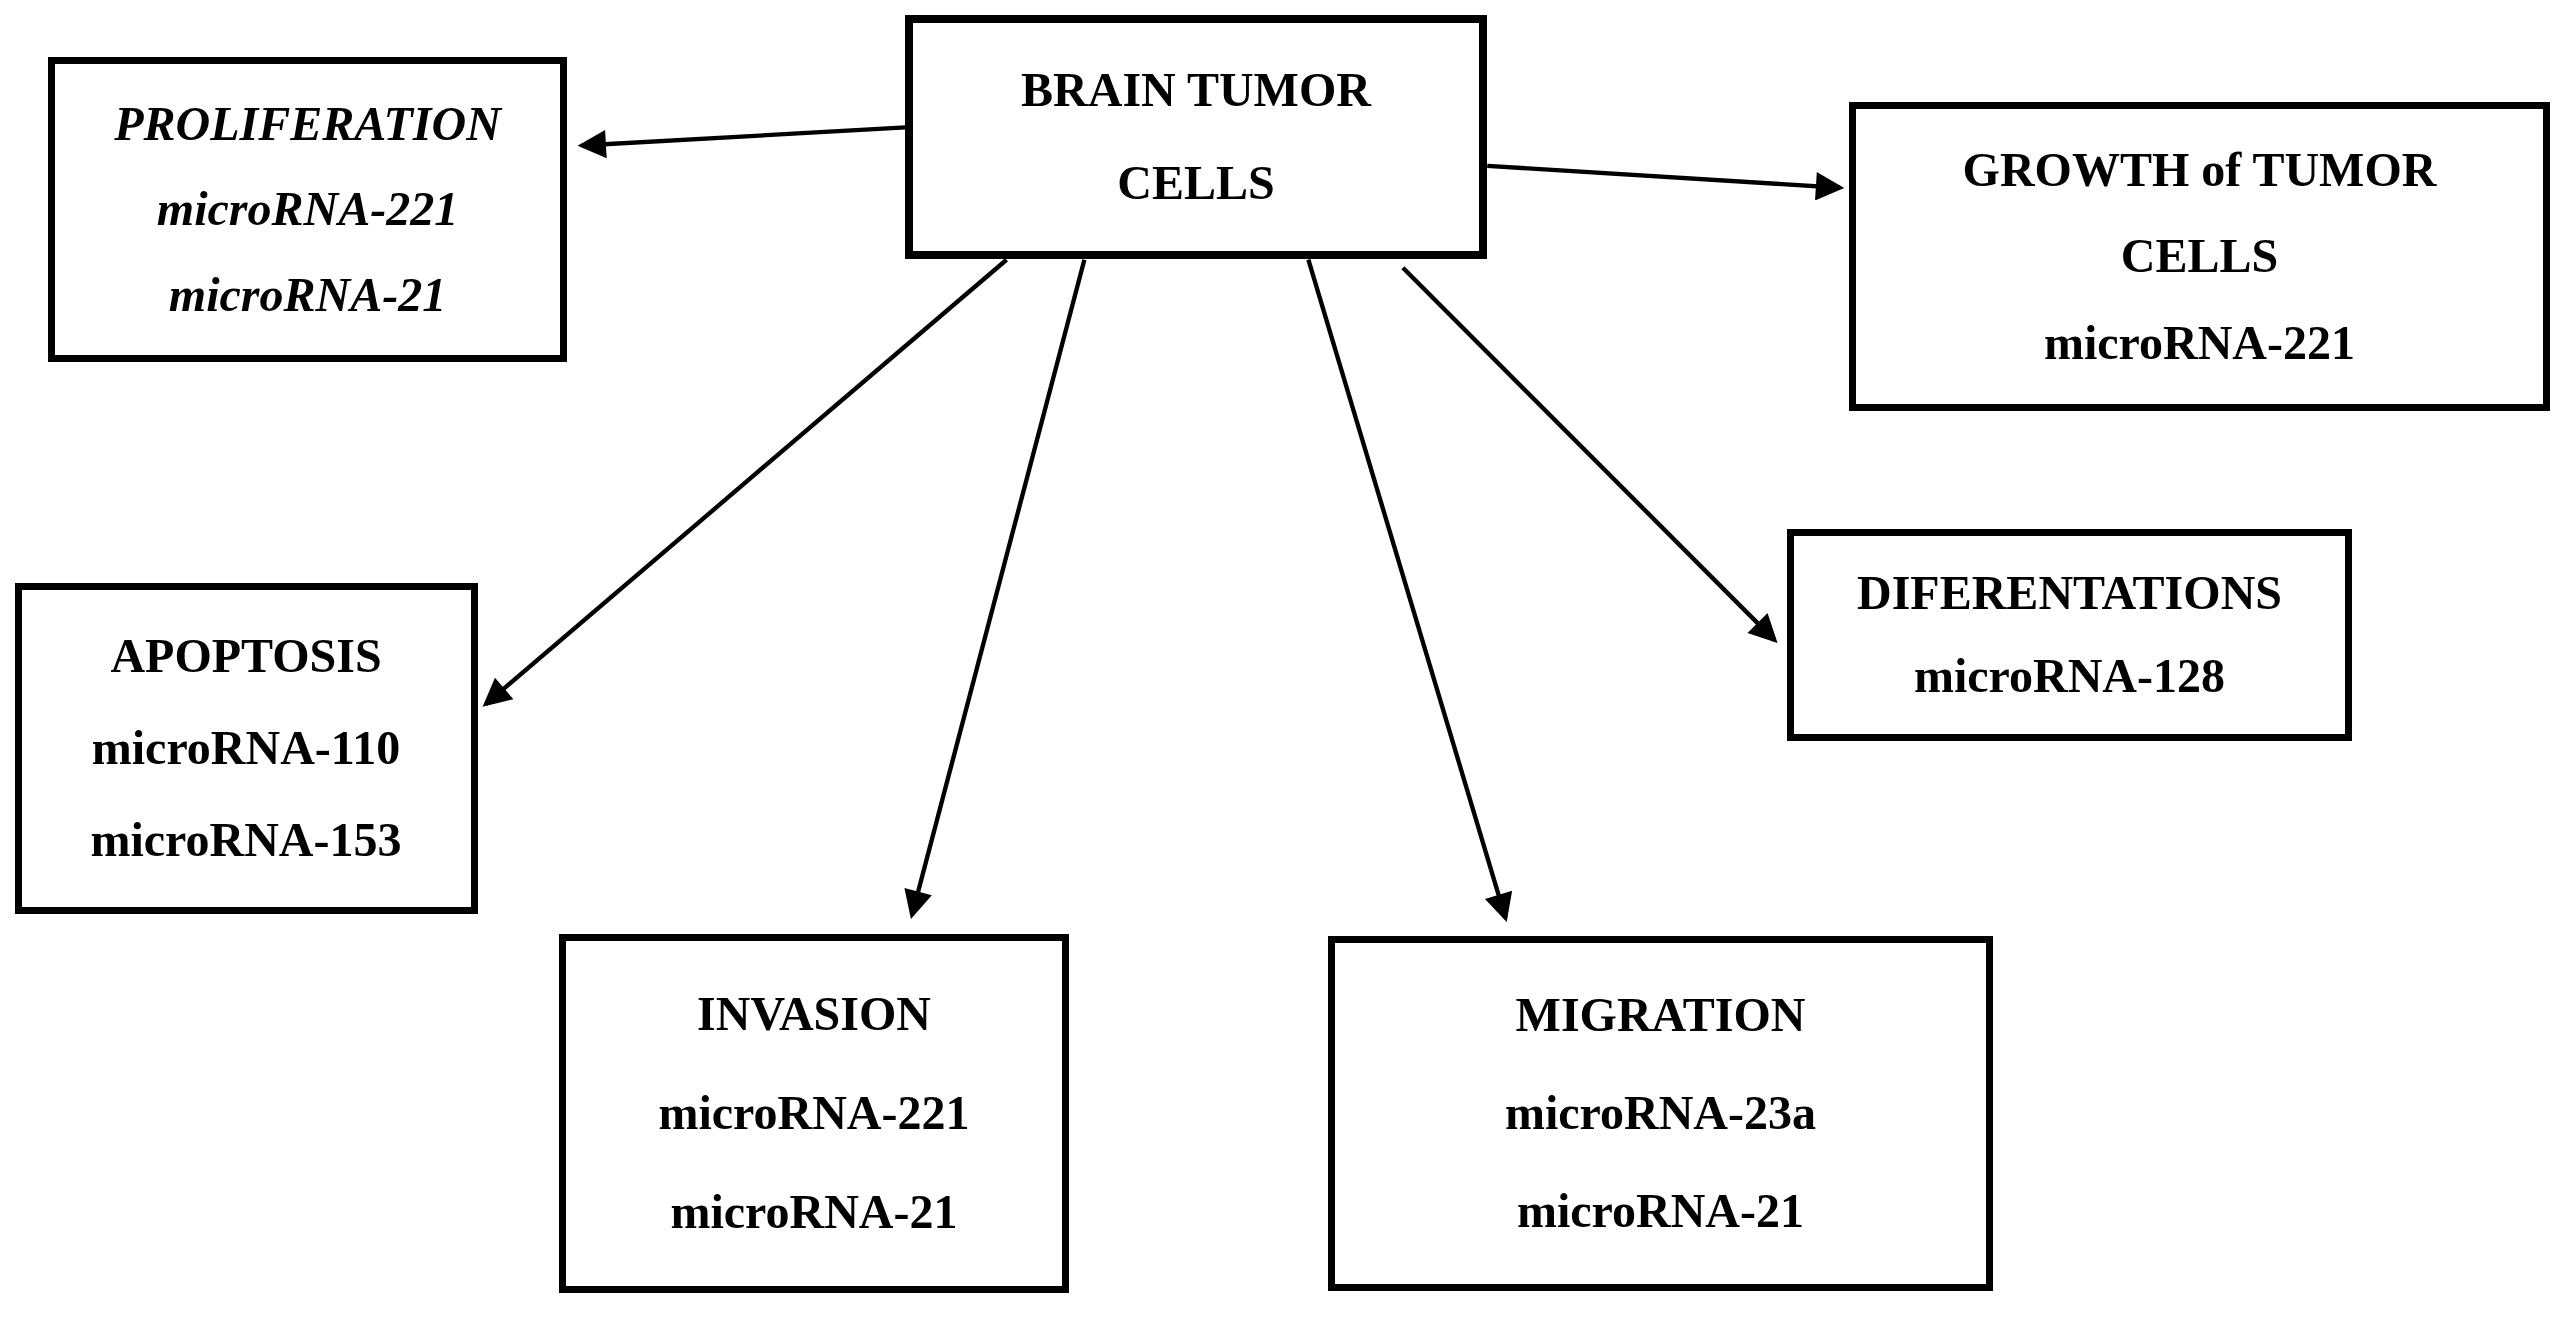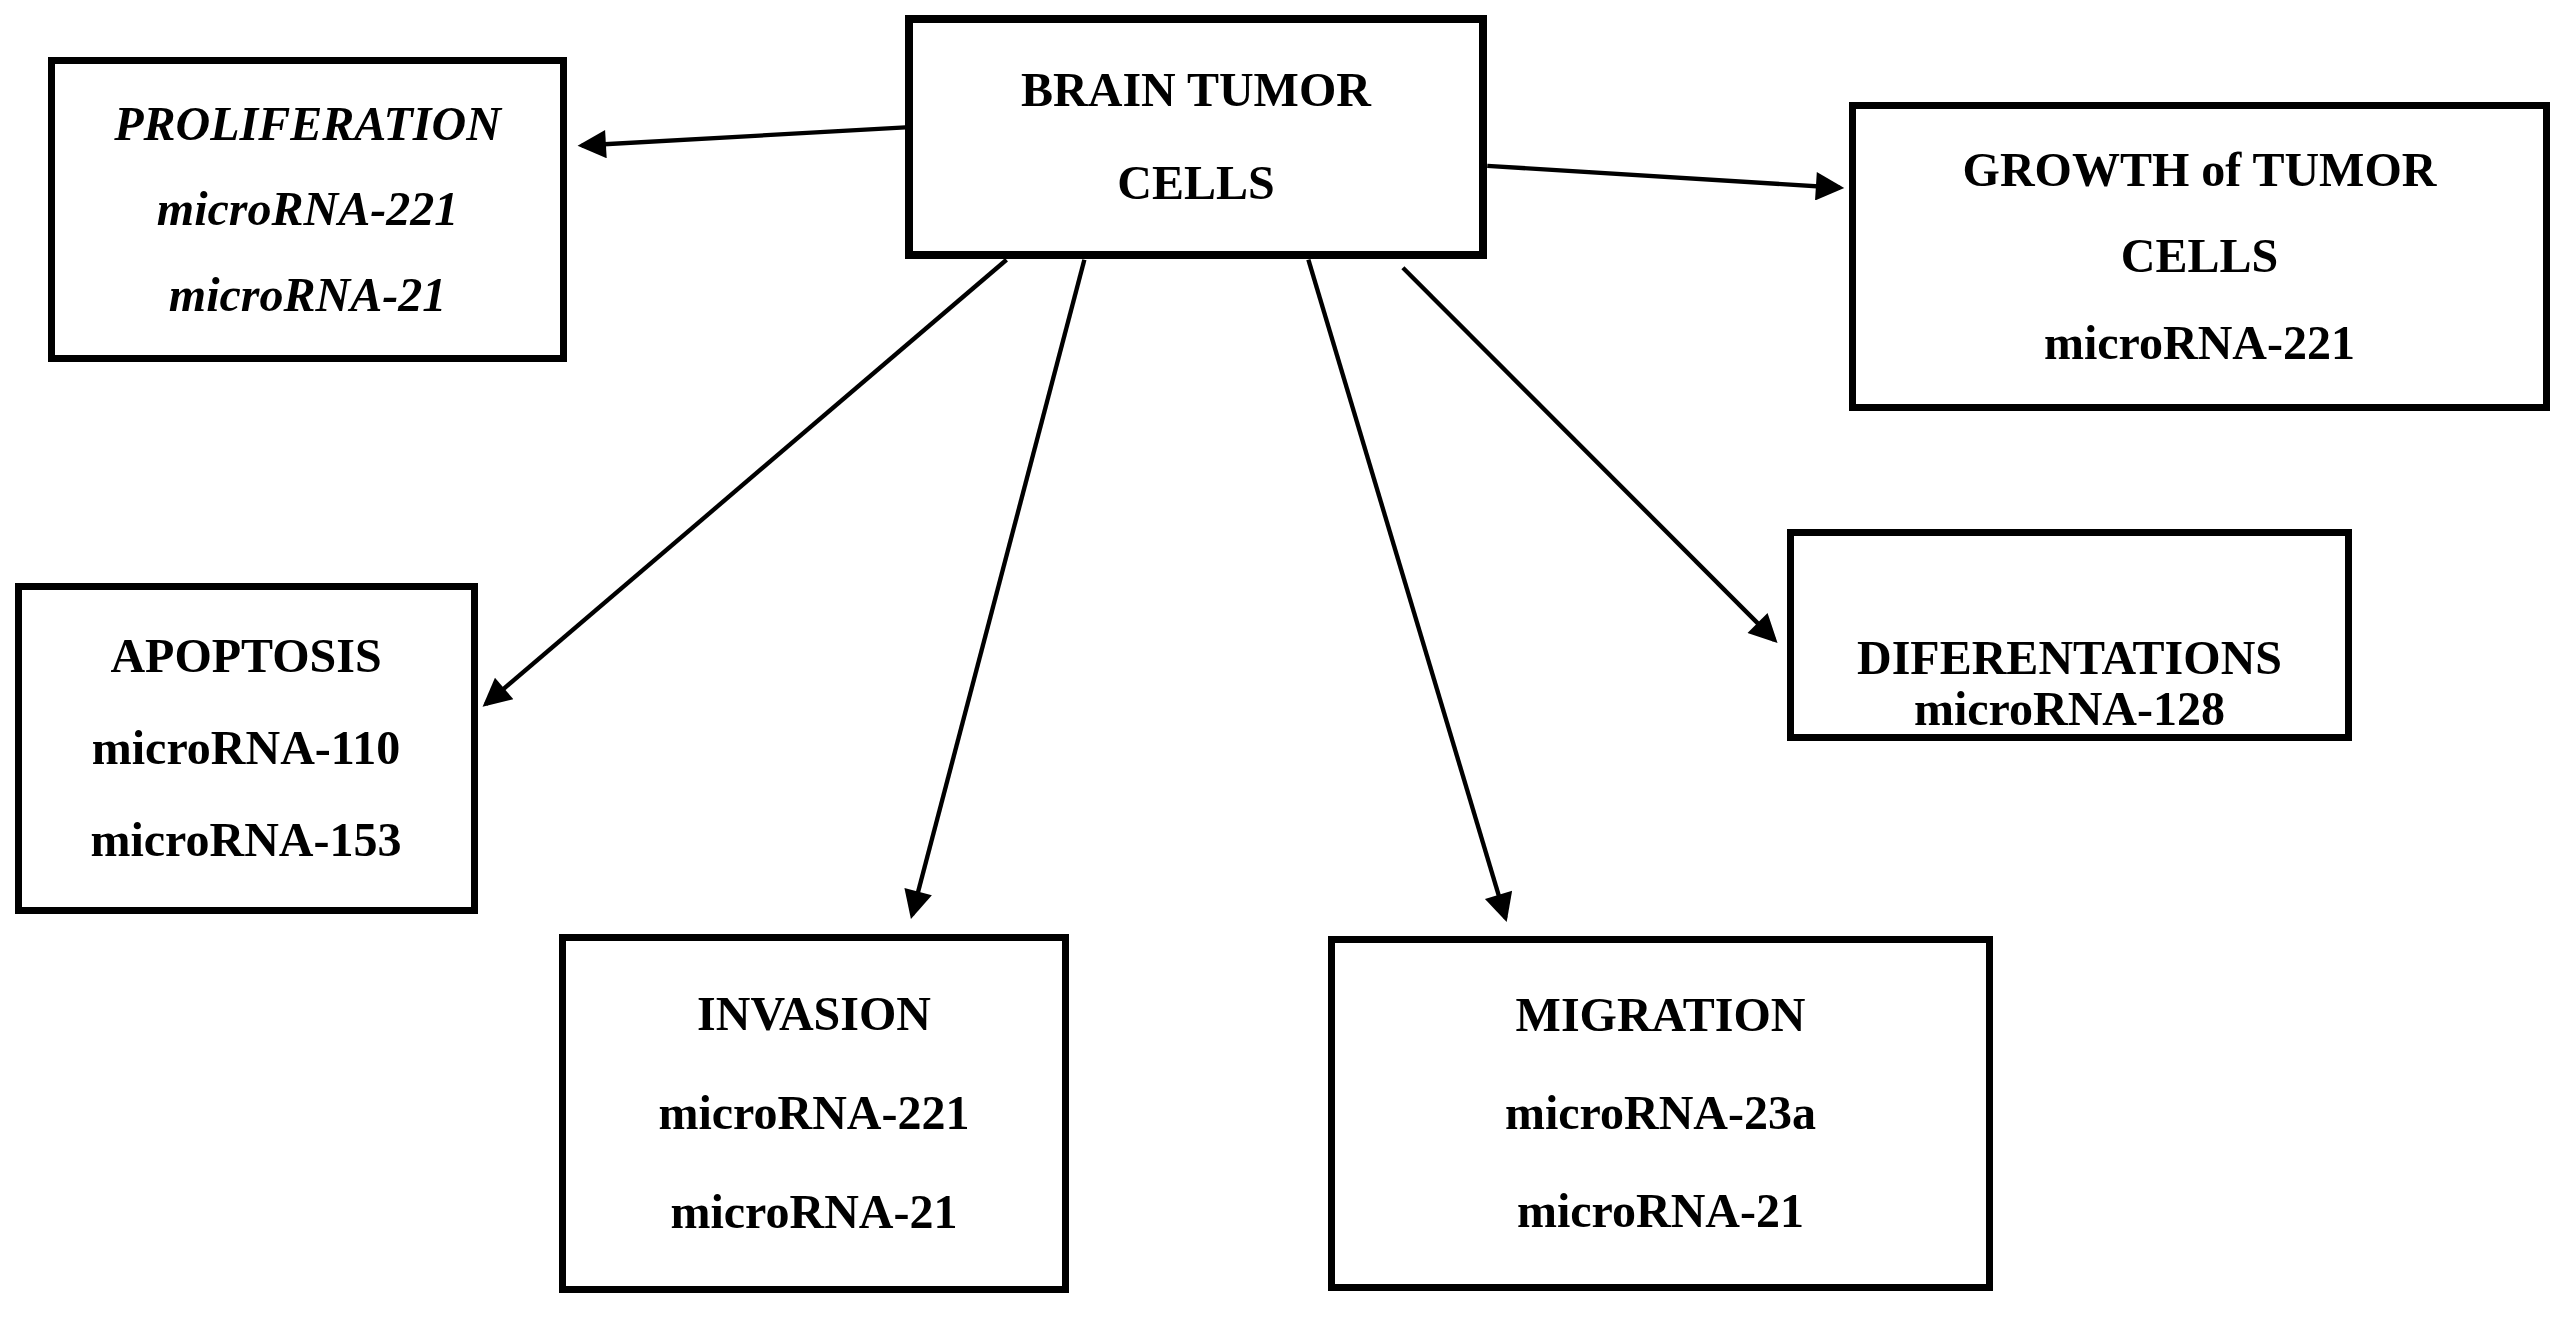--- a/index.html
+++ b/index.html
@@ -32,21 +32,21 @@
     font-size:48px;
     line-height:1.05;
     color:var(--ink);
     white-space:nowrap;
   }
   
   .brain         {left:905px; top:14.5px;   width:582px; height:244px; border-width:8.7px;}
   .proliferation {left:48px;   top:57px;   width:519px; height:305px;font-style:italic;}
   .growth        {left:1849px; top:62px;   width:701px; height:309px;margin-top:40px;}
   .apoptosis     {left:14.5px;   top:583px;  width:463px; height:331px;}
-  .diferentations{left:1787px; top:529px;  width:565px; height:212px;justify-content:flex-end;}
+  .diferentations{left:1787px; top:529px;  width:565px; height:212px;}
   .invasion      {left:559px;  top:934px; width:510px; height:359px;}
   .migration     {left:1328px; top:936px; width:665px; height:355px;}
   #edges{
     position:absolute;
     left:0; top:0;
     width:2576px;
     height:1318px;
     pointer-events:none;
   }
   #edges line{

